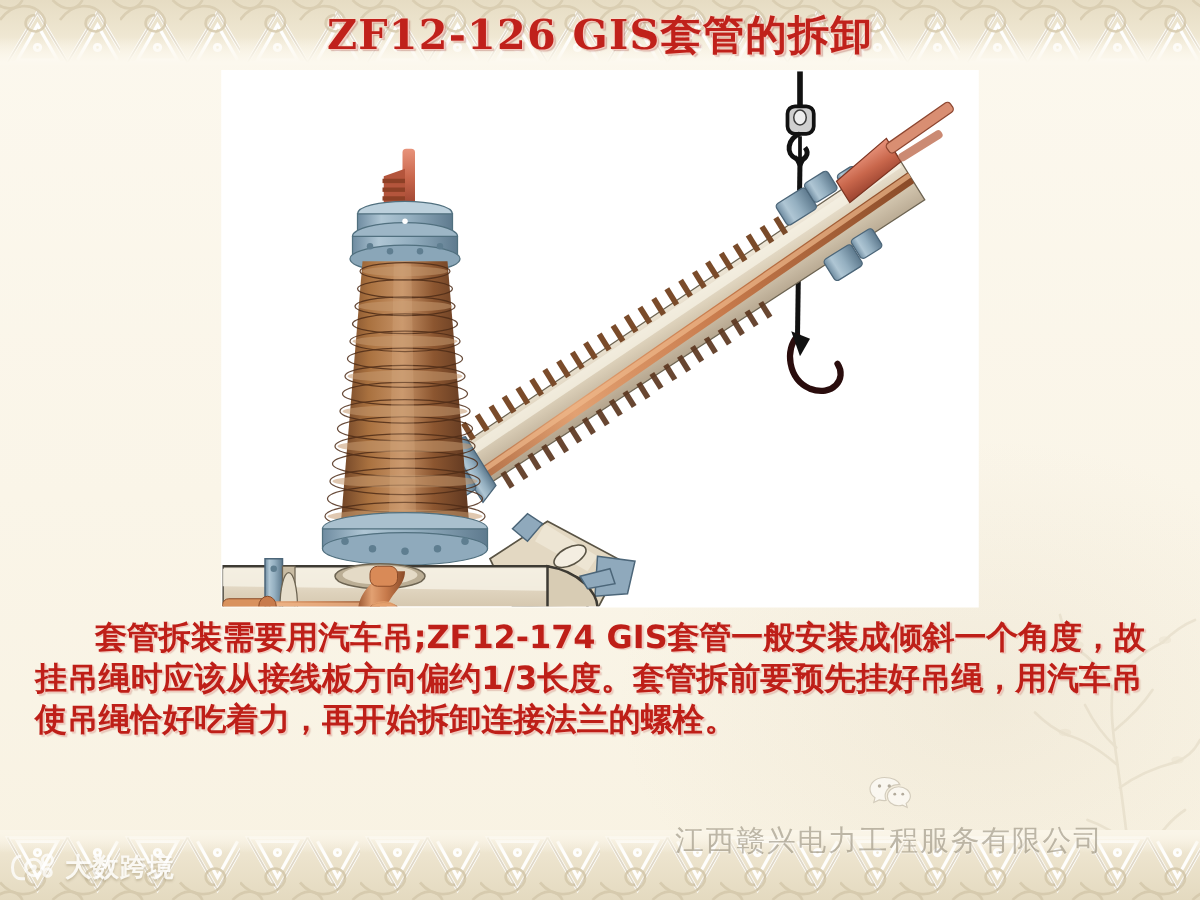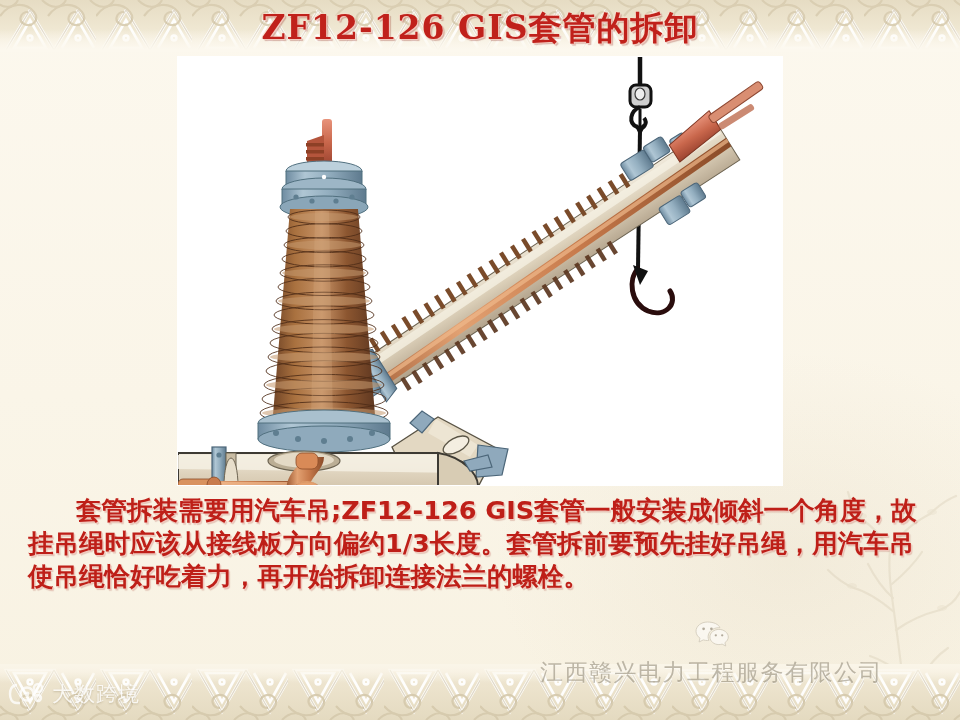--- a/index.html
+++ b/index.html
@@ -69,21 +69,21 @@
     z-index:4;
   }
 
   
   .wm-left{
     position:absolute;left:8px;bottom:12px;z-index:6;
     display:flex;align-items:center;gap:6px;
     opacity:.78;
   }
   .wm-left .wm-text{
-    font-size:21px;font-weight:400;color:#ffffff;
+    font-size:21px;font-weight:700;color:#ffffff;
     text-shadow:0 1px 2px rgba(150,135,100,.55);
     letter-spacing:1px;
   }
 
   
   .wm-credit{
     position:absolute;left:540px;bottom:32px;z-index:6;
     display:flex;align-items:center;gap:9px;
     opacity:.55;
     flex-direction:column;
@@ -452,21 +452,21 @@
         </g>
 
         <g fill="#9AAEBC" stroke="#4c6679" stroke-width="1">
           <rect x="92" y="460" width="18" height="7"></rect>
           <rect x="186" y="460" width="18" height="7"></rect>
         </g>
       </g>
     </svg>
   </div>
 
-  <div class="body-text">套管拆装需要用汽车吊;ZF12-126 GIS套管一般安装成倾斜一个角度，故挂吊绳时应该从接线板方向偏约1/3长度。套管拆前要预先挂好吊绳，用汽车吊使吊绳恰好吃着力，再开始拆卸连接法兰的螺栓。</div>
+  <div class="body-text">套管拆装需要用汽车吊;ZF12-174 GIS套管一般安装成倾斜一个角度，故挂吊绳时应该从接线板方向偏约1/3长度。套管拆前要预先挂好吊绳，用汽车吊使吊绳恰好吃着力，再开始拆卸连接法兰的螺栓。</div>
 
   <div class="band bottom">
     <svg viewBox="0 0 960 56" width="960" height="56" preserveAspectRatio="none">
       <defs>
         <linearGradient id="bandg2" x1="0" y1="0" x2="0" y2="1">
           <stop offset="0%" stop-color="#F8F2E4"></stop>
           <stop offset="35%" stop-color="#EDE4CE"></stop>
           <stop offset="100%" stop-color="#E4DAC0"></stop>
         </linearGradient>
         <pattern id="knot2" x="0" y="0" width="96" height="56" patternUnits="userSpaceOnUse">

